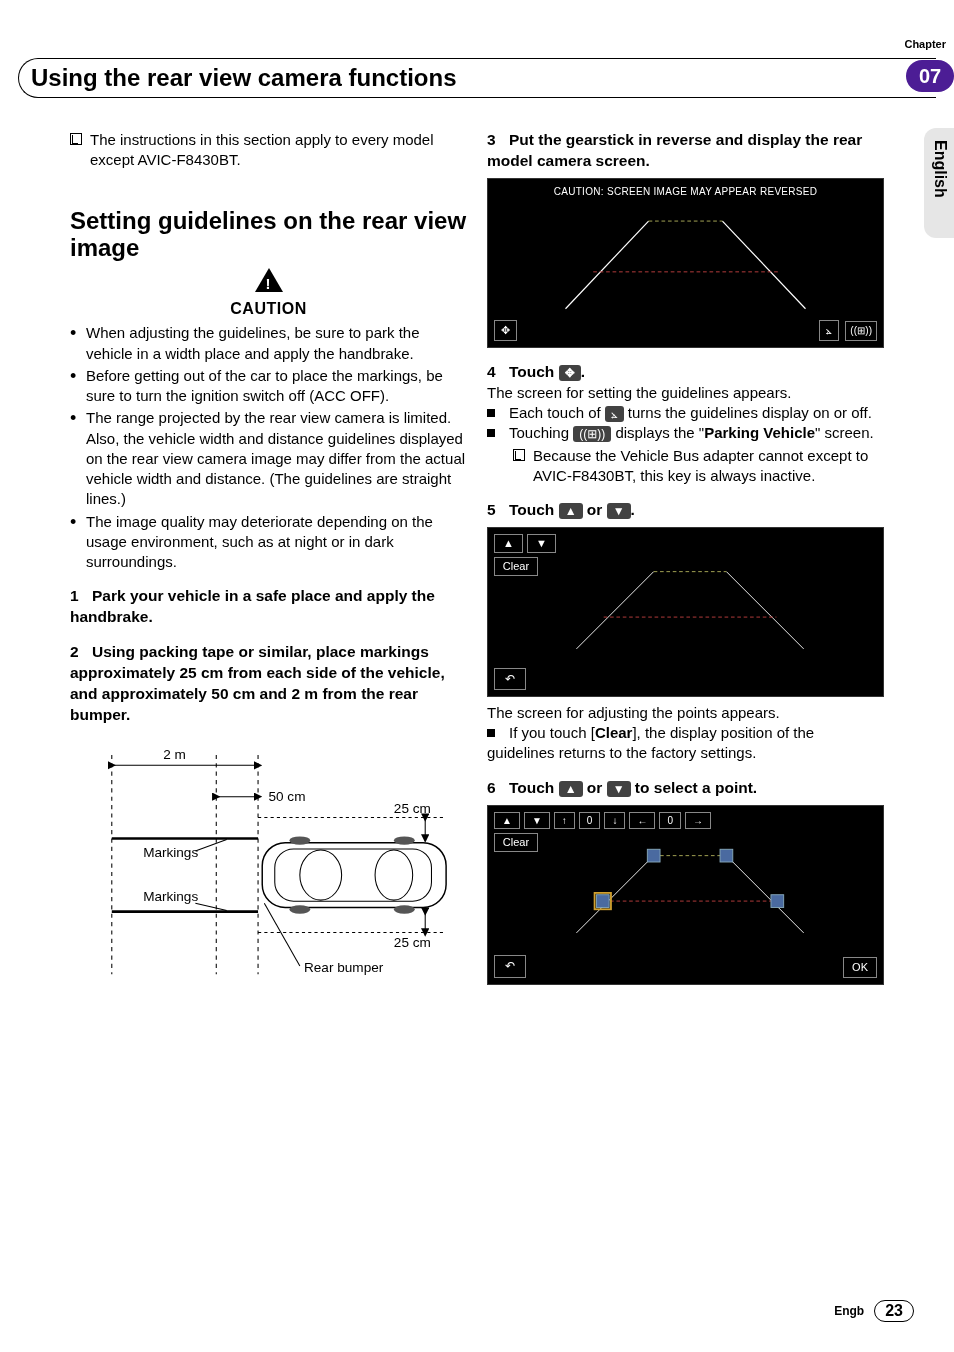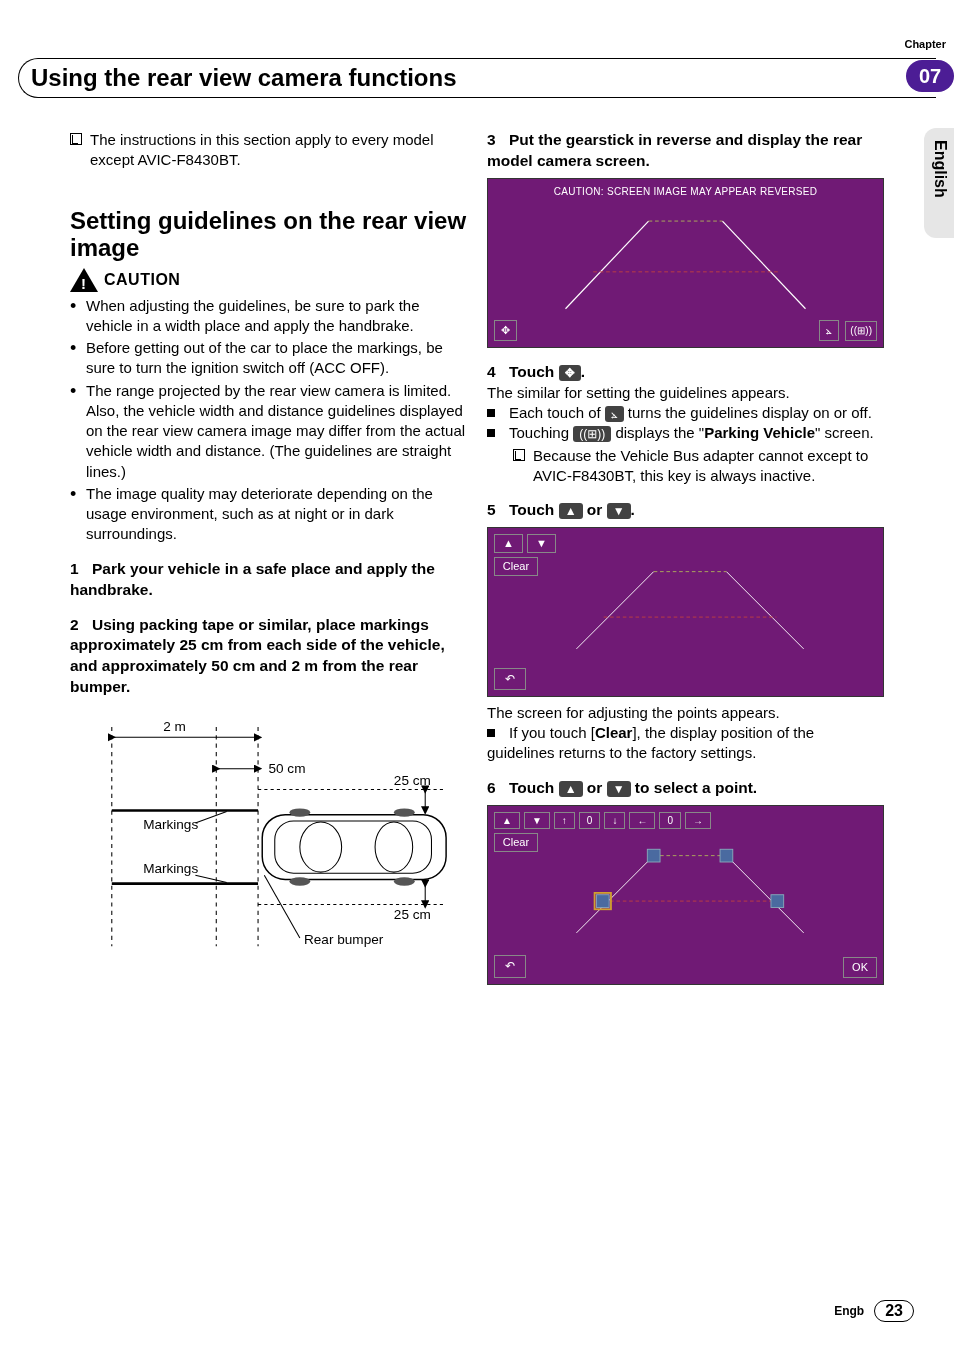--- a/index.html
+++ b/index.html
@@ -10,35 +10,35 @@
   .chapter-badge { width: 48px; height: 32px; background: #4c1d95; color: #fff; border-radius: 16px; display: flex; align-items: center; justify-content: center; font-weight: 700; font-size: 20px; position: absolute; right: 0; top: 60px; }
   .chapter-label { position: absolute; right: 8px; top: 38px; font-size: 11px; font-weight: 700; }
   .side-tab { position: absolute; right: 0; top: 128px; width: 30px; height: 110px; background: #e6e6e6; border-radius: 12px 0 0 12px; }
   .side-text { position: absolute; right: 5px; top: 140px; writing-mode: vertical-rl; font-weight: 700; font-size: 16px; }
   .content { position: absolute; top: 130px; left: 70px; right: 70px; bottom: 90px; display: flex; gap: 20px; }
   .col { flex: 1; font-size: 15px; line-height: 1.35; }
   .note-item { display: flex; gap: 8px; margin-bottom: 8px; }
   .note-box { display: inline-block; width: 12px; height: 12px; border: 1.5px solid #000; flex: none; margin-top: 3px; position: relative; }
   .note-box::after { content: ""; position: absolute; left: 1px; top: 1px; width: 5px; height: 8px; border-bottom: 1.5px solid #000; border-left: 1.5px solid #000; }
   h2.section { font-size: 24px; font-weight: 800; margin-top: 36px; margin-bottom: 6px; line-height: 1.15; }
-  .caution-row { display: flex; align-items: center; gap: 6px; margin-bottom: 4px; }
+  .caution-row { display: flex; align-items: center; gap: 6px; margin-bottom: 4px; flex-direction: column; }
   .caution-icon { width: 0; height: 0; border-left: 14px solid transparent; border-right: 14px solid transparent; border-bottom: 24px solid #000; position: relative; display: inline-block; }
   .caution-icon::after { content: "!"; color: #fff; position: absolute; left: -3px; top: 6px; font-weight: 700; font-size: 15px; }
   .caution-label { font-weight: 700; font-size: 16px; letter-spacing: 0.5px; }
   ul.bullets { list-style: none; padding-left: 0; }
   ul.bullets > li { position: relative; padding-left: 16px; margin-bottom: 2px; }
   ul.bullets > li::before { content: "•"; position: absolute; left: 0; font-size: 18px; line-height: 1; top: 1px; }
   .step { margin-top: 14px; }
   .step-head { font-weight: 700; font-size: 15.5px; }
   .step-num { display: inline-block; width: 22px; }
   .diagram { width: 100%; margin-top: 8px; }
   .inline-btn { display: inline-block; background: #424242; color: #fff; padding: 1px 6px; border-radius: 3px; vertical-align: middle; font-size: 12px; line-height: 14px; }
   .sq-bullet { display: inline-block; width: 8px; height: 8px; background: #000; margin-right: 14px; vertical-align: middle; position: relative; top: -1px; }
   .sub-note { display: flex; gap: 8px; padding-left: 26px; margin-top: 2px; }
-  .screenshot { background: #701a75; color: #fff; width: 100%; padding: 6px; margin-top: 6px; border: 1px solid #333; }
+  .screenshot { background: #000000; color: #fff; width: 100%; padding: 6px; margin-top: 6px; border: 1px solid #333; }
   .footer { position: absolute; bottom: 30px; right: 40px; display: flex; align-items: center; gap: 10px; }
   .page-lang { font-size: 12px; font-weight: 700; }
   .page-num { border: 1.5px solid #000; border-radius: 16px; padding: 1px 10px; font-weight: 700; font-size: 16px; }
 </style>
 </head>
 <body>
 
 <div class="chapter-label">Chapter</div>
 <div class="chapter-badge">07</div>
 <div class="header-bar">
@@ -149,21 +149,21 @@
       </svg>
       <div style="position:absolute; bottom:6px; left:6px; border:1px solid #888; padding:2px 6px; font-size:11px;">✥</div>
       <div style="position:absolute; bottom:6px; right:44px; border:1px solid #888; padding:2px 6px; font-size:11px;">⦛</div>
       <div style="position:absolute; bottom:6px; right:6px; border:1px solid #888; padding:2px 4px; font-size:10px;">((⊞))</div>
     </div>
 
     <div class="step">
       <div class="step-head">
         <span class="step-num">4</span><span>Touch </span><span class="inline-btn">✥</span><span>.</span>
       </div>
-      <div>The similar for setting the guidelines appears.</div>
+      <div>The screen for setting the guidelines appears.</div>
       <div>
         <span class="sq-bullet"></span><span>Each touch of </span><span class="inline-btn">⦛</span><span> turns the guidelines display on or off.</span>
       </div>
       <div>
         <span class="sq-bullet"></span><span>Touching </span><span class="inline-btn">((⊞))</span><span> displays the "</span><b>Parking Vehicle</b><span>" screen.</span>
       </div>
       <div class="sub-note">
         <span class="note-box"></span>
         <span>Because the Vehicle Bus adapter cannot except to AVIC-F8430BT, this key is always inactive.</span>
       </div>

